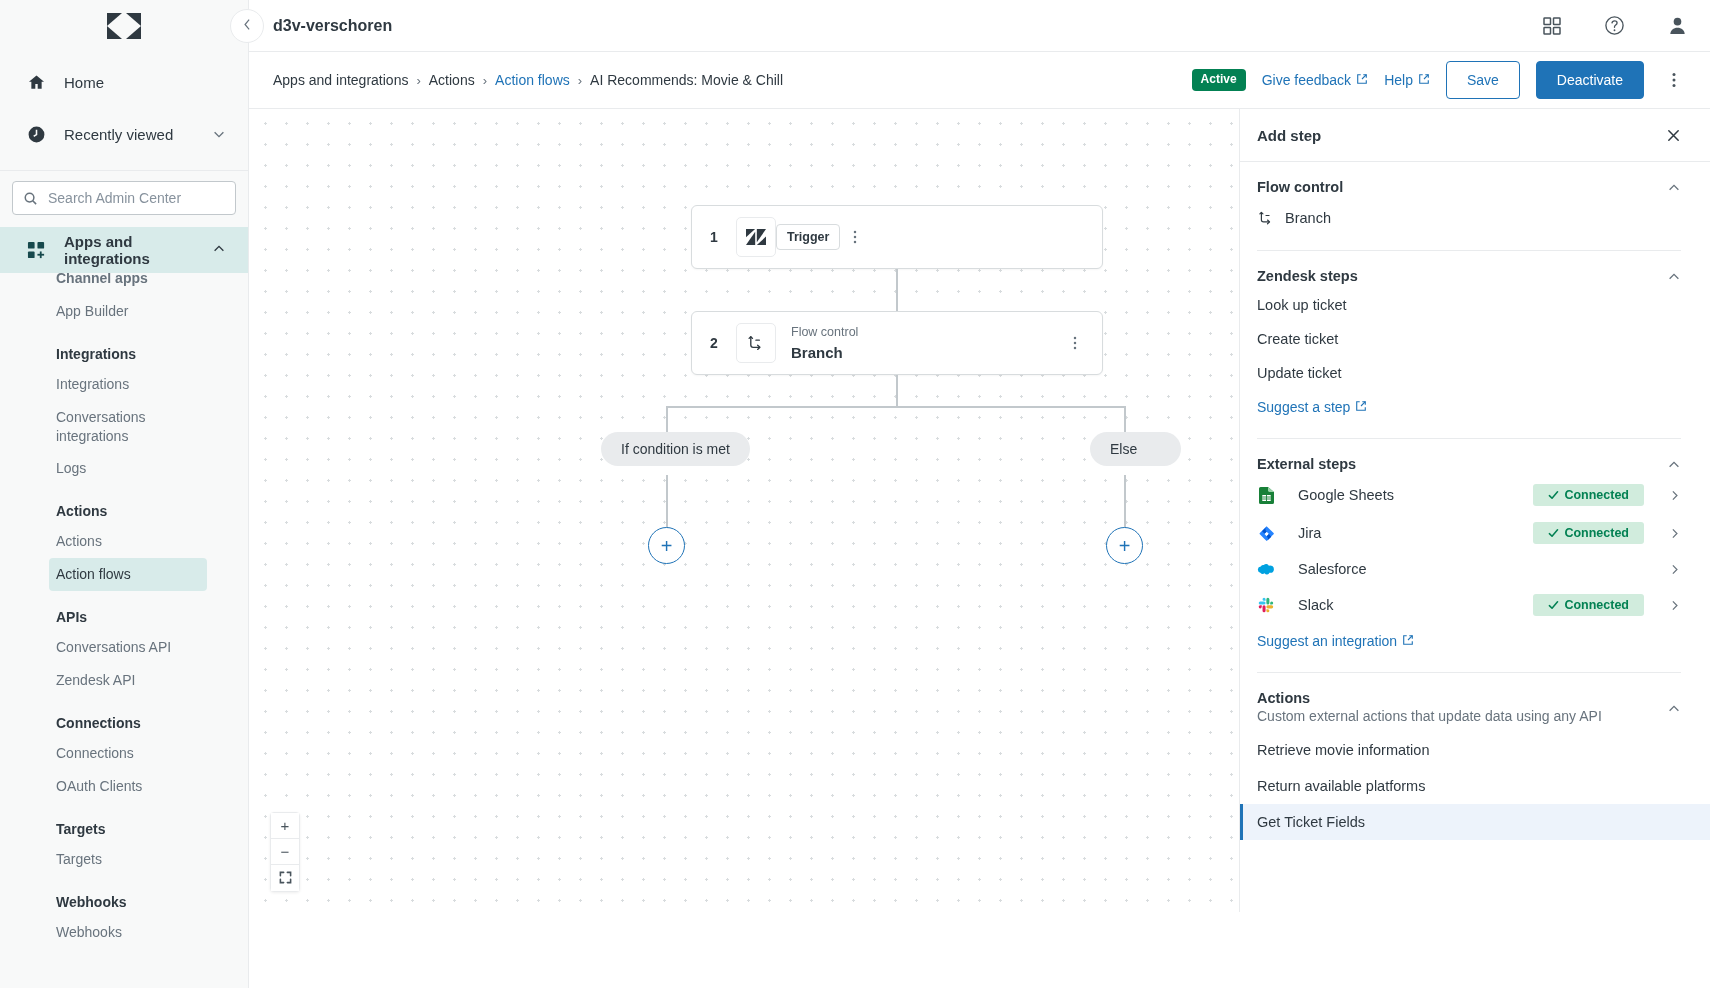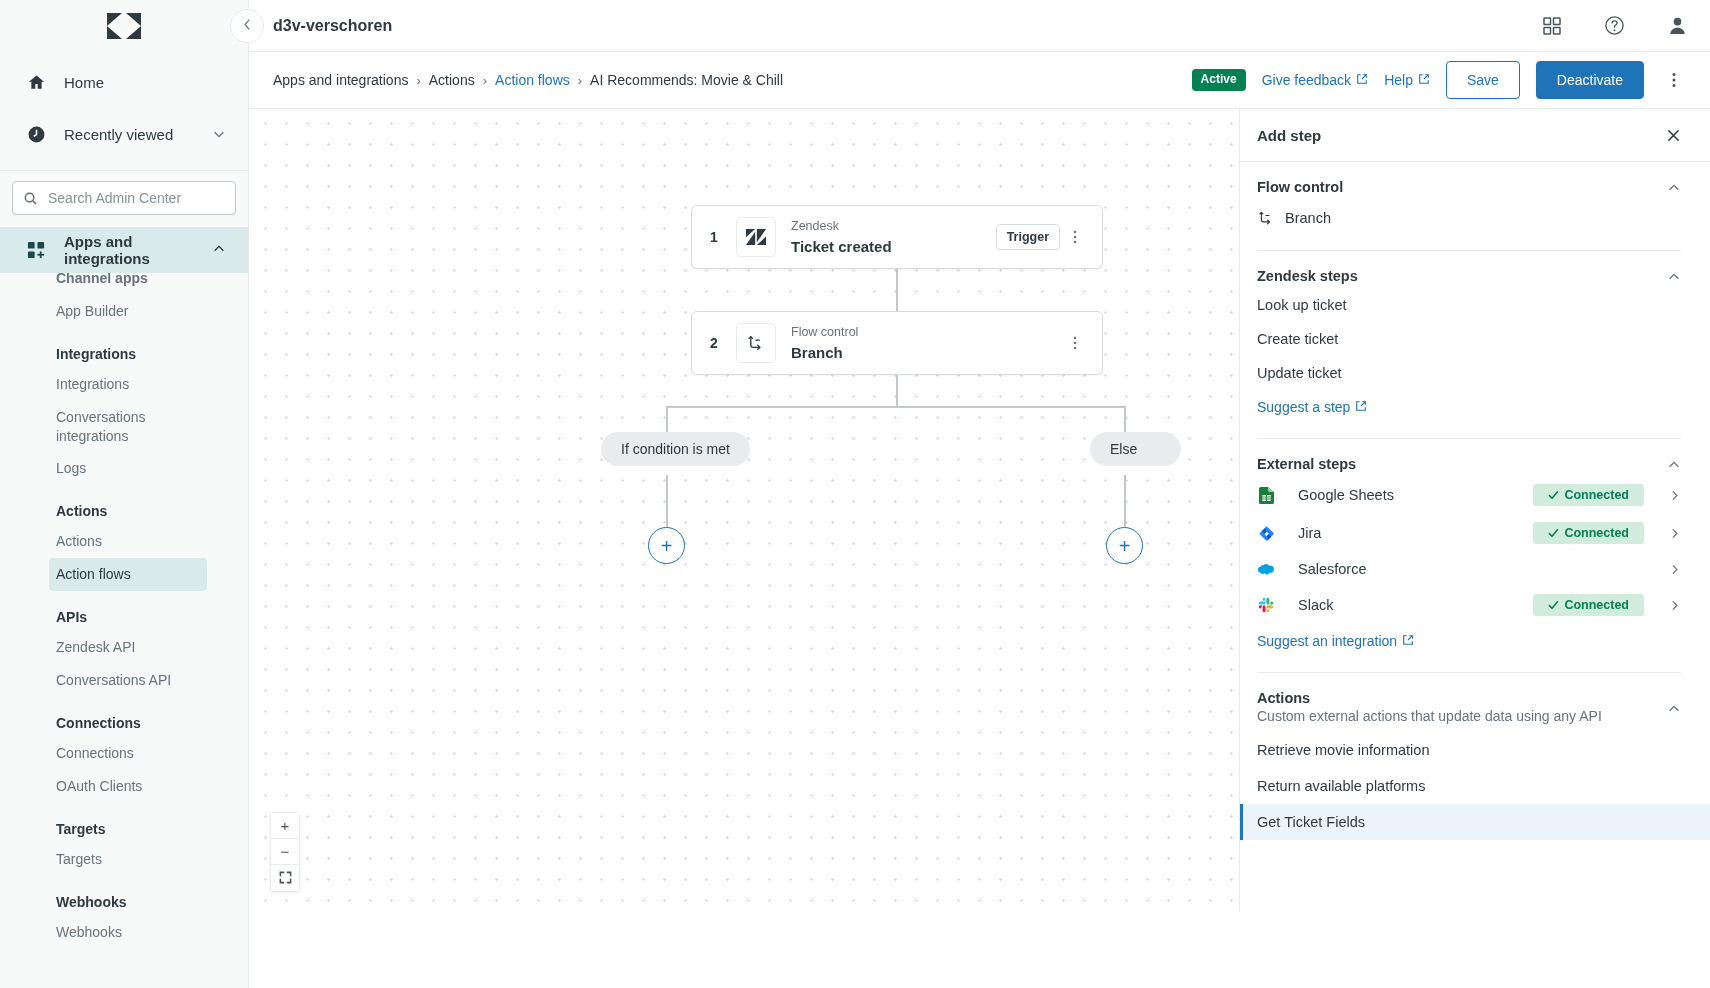--- a/index.html
+++ b/index.html
@@ -311,22 +311,22 @@
         <div class="sb-grp-title">Integrations</div>
         <div class="sb-item">Integrations</div>
         <div class="sb-item" style="max-width:120px;">Conversations integrations</div>
         <div class="sb-item">Logs</div>
 
         <div class="sb-grp-title">Actions</div>
         <div class="sb-item">Actions</div>
         <div class="sb-item active">Action flows</div>
 
         <div class="sb-grp-title">APIs</div>
+        <div class="sb-item">Conversations API</div>
         <div class="sb-item">Zendesk API</div>
-        <div class="sb-item">Conversations API</div>
 
         <div class="sb-grp-title">Connections</div>
         <div class="sb-item">Connections</div>
         <div class="sb-item">OAuth Clients</div>
 
         <div class="sb-grp-title">Targets</div>
         <div class="sb-item">Targets</div>
 
         <div class="sb-grp-title">Webhooks</div>
         <div class="sb-item">Webhooks</div>
@@ -423,24 +423,20 @@
 
         <div class="node" style="left:442px; top:96px;">
           <div class="num">1</div>
           <div class="nico">
             <svg width="20" height="16" viewBox="0 0 24 19" fill="#2f3941">
               <path d="M11 3.2V19H0z"></path>
                 <path d="M0 0h11L0 10z" transform="translate(0,-0.2)"></path>
               <path d="M13 15.8V0h11z"></path>
                 <path d="M24 19H13L24 9z"></path>
             </svg>
-          </div>
-          <div class="ntext">
-            <div class="nsub">Zendesk</div>
-            <div class="nname">Ticket created</div>
           </div>
           <span class="pill-trigger">Trigger</span>
           <span class="nkebab">
             <svg width="16" height="16" viewBox="0 0 18 18" fill="currentColor">
                 <circle cx="9" cy="3.5" r="1.4"></circle>
                 <circle cx="9" cy="9" r="1.4"></circle>
                 <circle cx="9" cy="14.5" r="1.4"></circle>
               </svg>
           </span>
         </div>

